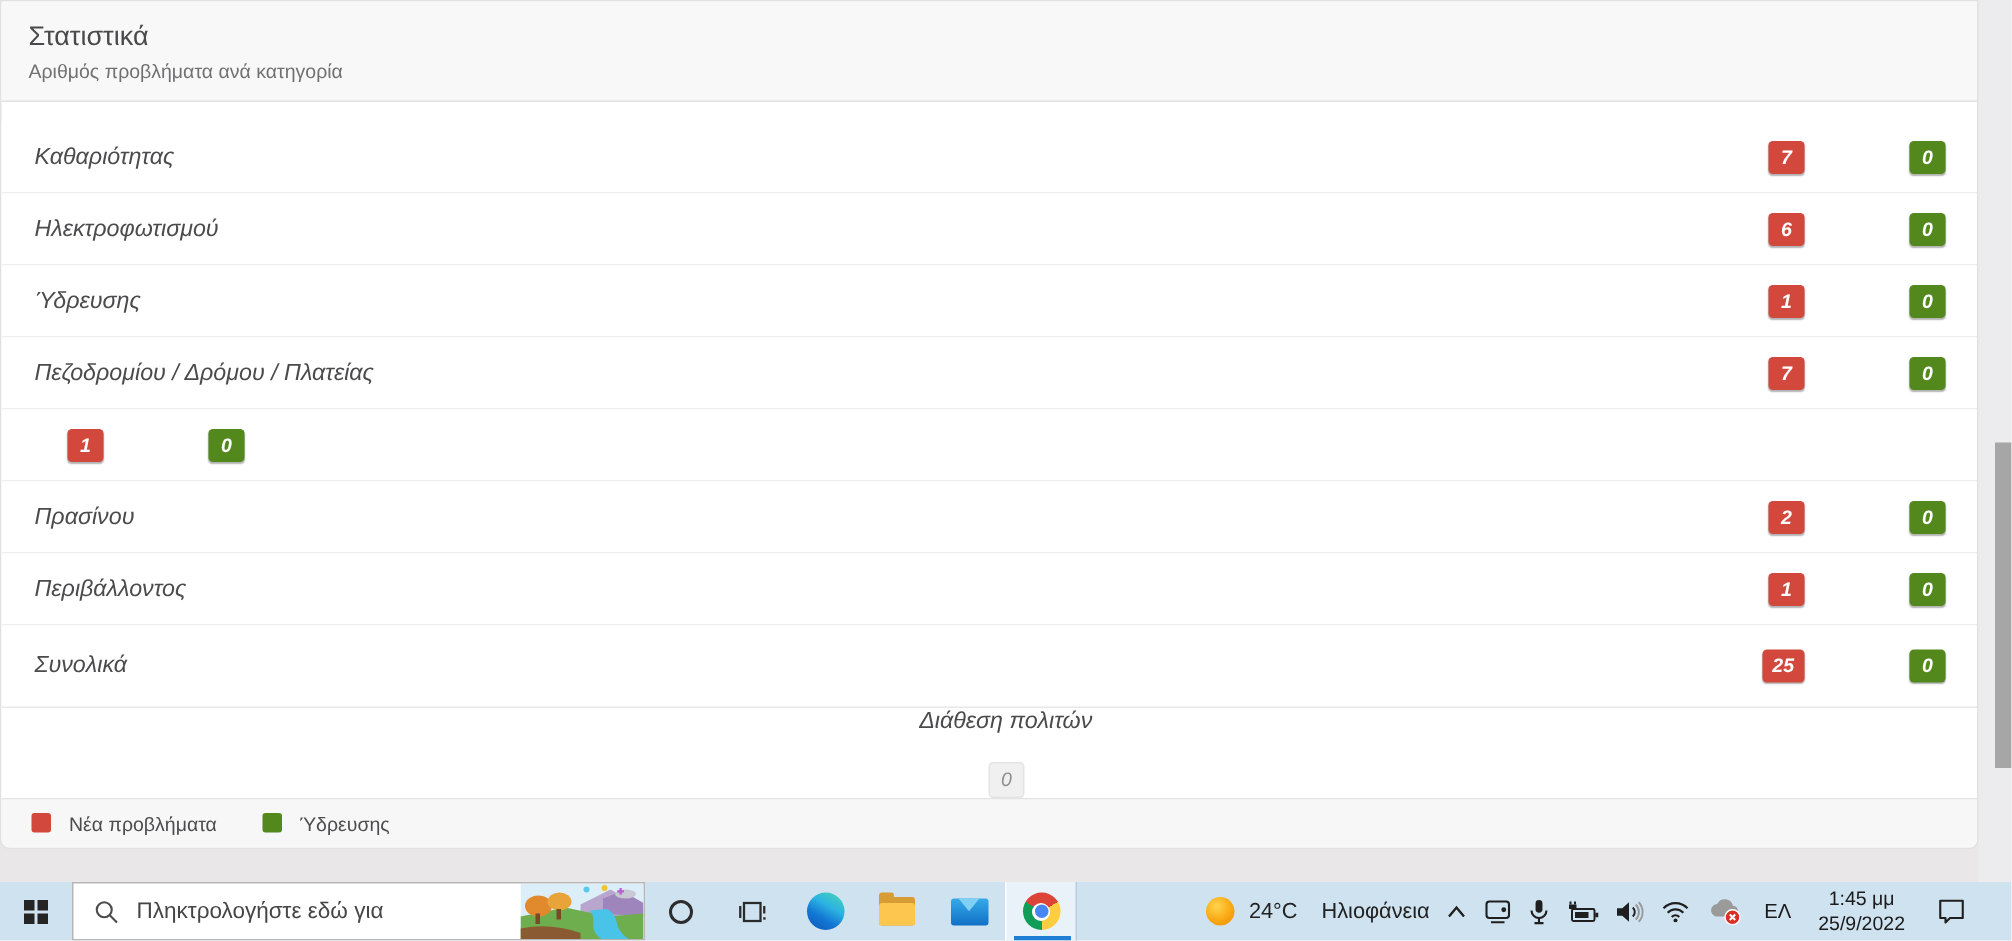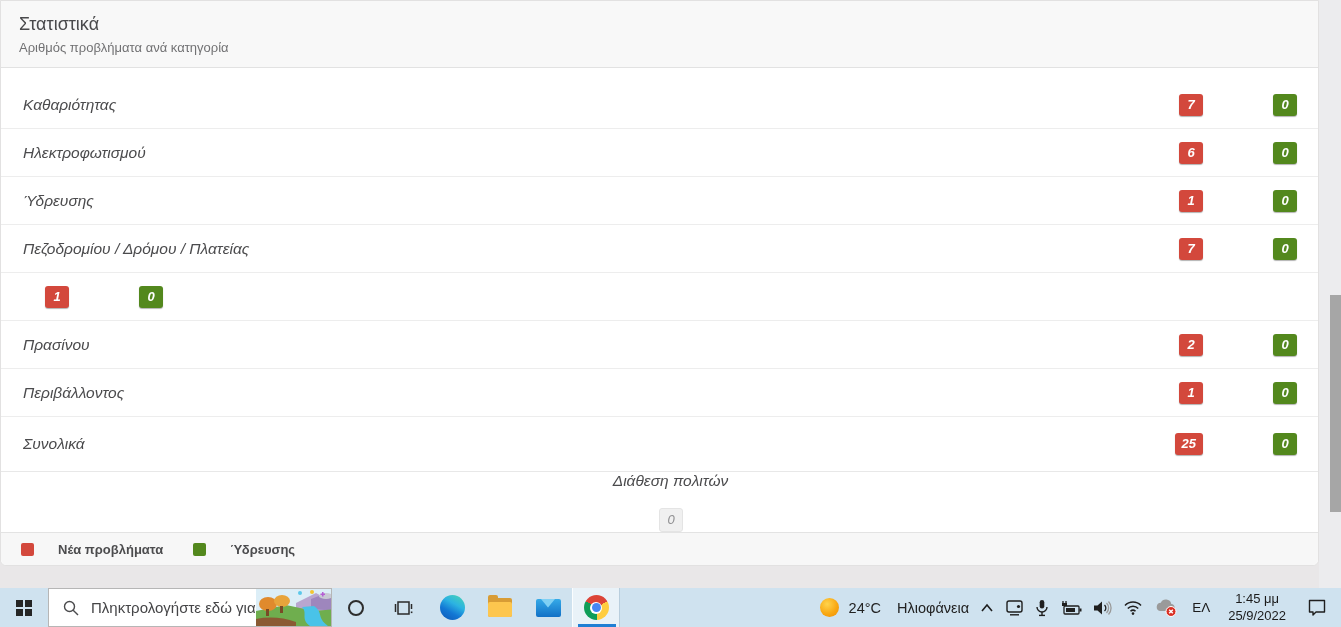--- a/index.html
+++ b/index.html
@@ -63,21 +63,21 @@
 
   .card-footer {
     margin-top: auto;
     height: 34px;
     background: #f7f7f7;
     border-top: 1px solid #e3e3e3;
     border-radius: 0 0 6px 6px;
     display: flex; align-items: center;
     padding-left: 20px; gap: 30px;
   }
-  .legend-item { display: flex; align-items: center; gap: 24px; font-size: 13px; color: #4c4c4e; font-weight: bold; }
+  .legend-item { display: flex; align-items: flex-start; gap: 12px; font-size: 13px; color: #4c4c4e; }
   .legend-swatch { width: 13px; height: 13px; border-radius: 2px; }
   .swatch-red { background: #d3483c; }
   .swatch-green { background: #53881d; }
 
   
   .scrollbar-track {
     position: absolute; right: 0; top: 0;
     width: 22px; height: 588px;
     background: #ececee;
   }
@@ -97,21 +97,21 @@
   .tb-btn {
     display: flex; align-items: center; justify-content: center;
     cursor: default;
   }
   .start-btn { width: 48px; }
   .win-logo { display: grid; grid-template-columns: 7px 7px; grid-template-rows: 7px 7px; gap: 2px; }
   .win-logo span { background: #252525; }
 
   .search-box {
     margin: 0; align-self: stretch;
-    width: 284px;
+    width: 382px;
     background: #ffffff;
     border: 1px solid #b6b6b6;
     display: flex; align-items: center;
     overflow: hidden;
   }
   .search-box .mag { margin-left: 14px; flex: none; }
   .search-text { margin-left: 12px; font-size: 15px; color: #454547; white-space: nowrap; flex: 1; }
   .widget-art { flex: none; width: 82px; height: 37px; }
 
   .icon-slot { width: 48px; position: relative; }
@@ -138,21 +138,21 @@
   .folder-back { position:absolute; left:0; top:0; width:24px; height:19px; border-radius:2px; background:#d89c35; }
   .folder-tab  { position:absolute; left:0; top:-3px; width:10px; height:6px; border-radius:2px 2px 0 0; background:#d89c35; }
   .folder-front{ position:absolute; left:0; top:4px; width:24px; height:15px; border-radius:2px; background:#fdc64e; }
 
   .mail-icon { position: relative; width: 25px; height: 18px; border-radius:2px;
     background: linear-gradient(180deg,#35aae8,#1170c6); overflow:hidden; }
   .mail-flap { position:absolute; left:-4px; top:-11px; width:33px; height:20px;
     background:#7fd0f4; transform: rotate(0deg);
     clip-path: polygon(0 0, 100% 0, 50% 100%); }
 
-  .tray { margin-left: auto; display: flex; align-items: center; gap: 11px; padding-right: 8px; }
+  .tray { margin-left: auto; display: flex; align-items: center; gap: 11px; padding-right: 24px; }
   .sun-ball { width: 19px; height: 19px; border-radius: 50%;
     background: radial-gradient(circle at 38% 32%, #ffd44d 0%, #f9a813 55%, #ef8b00 100%); }
   .weather-text { font-size: 14.5px; color: #222; margin-left: 2px; }
   .weather-cond { margin-left: 8px; }
   .lang-label { font-size: 13.5px; color: #1b1b1b; padding: 0 3px; }
   .clock-block { font-size: 13px; color: #1b1b1b; text-align: center; line-height: 1.3; padding: 0 4px; }
   .tray svg { display: block; }
 </style>
 </head>
 <body>

